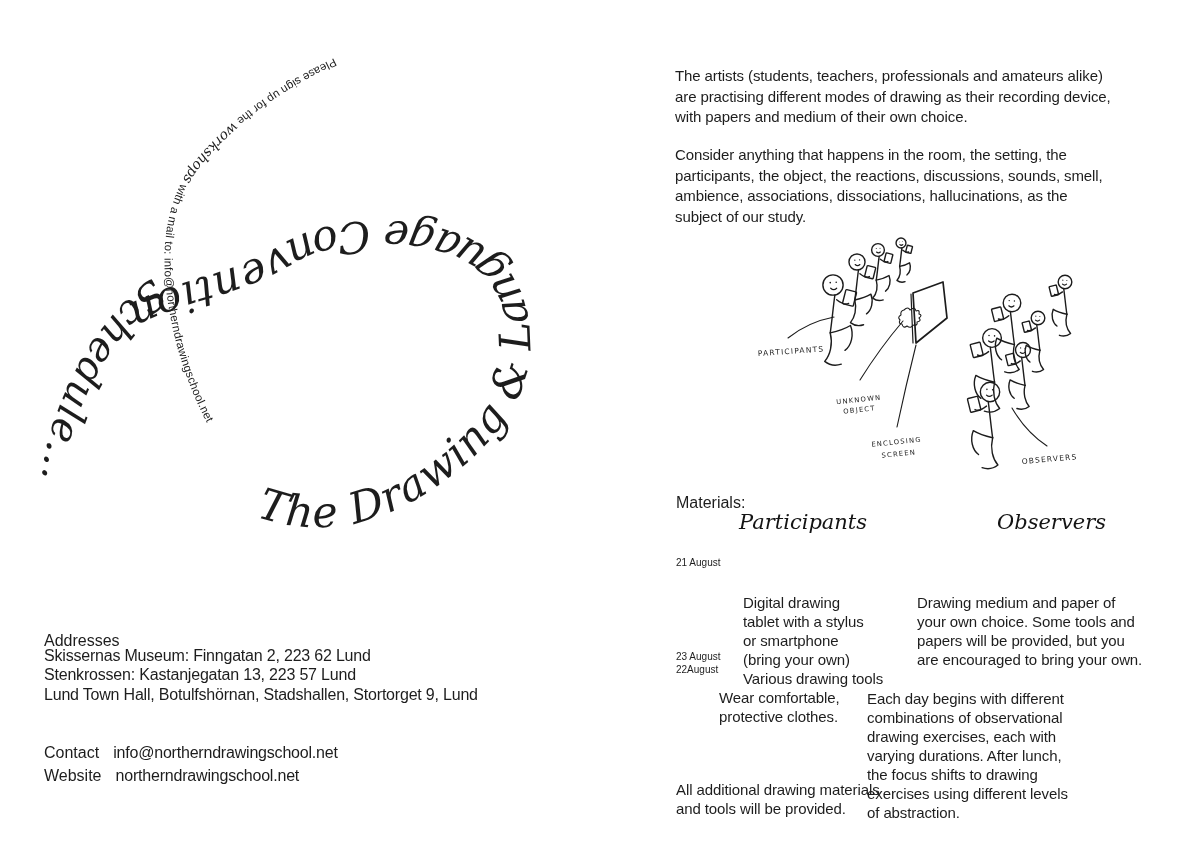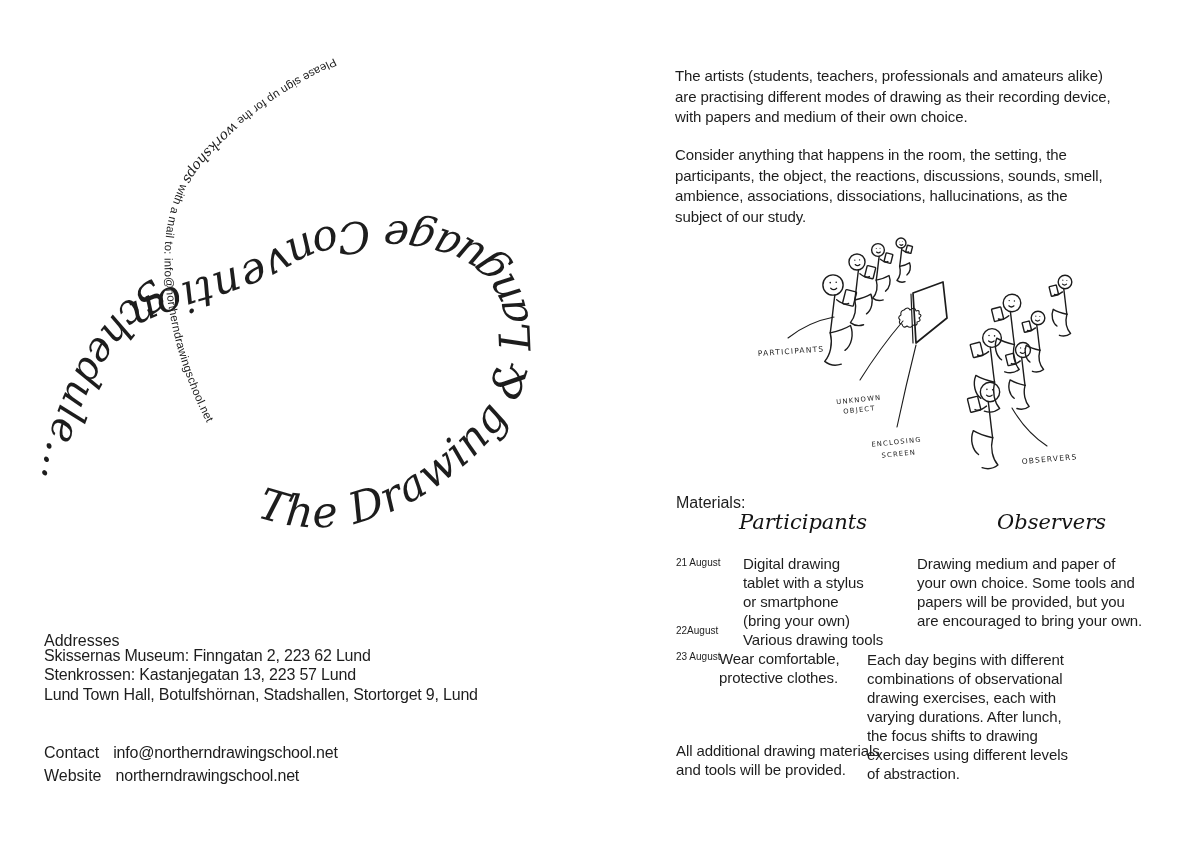--- a/index.html
+++ b/index.html
@@ -3,21 +3,21 @@
 <meta charset="utf-8">
 <style>
   html,body{margin:0;padding:0;background:#e8e8e8;}
   #canvas{
     position:relative;width:1200px;height:848px;background:#ffffff;
     font-family:"Liberation Sans",sans-serif;color:#1d1d1d;overflow:hidden;
   }
   .abs{position:absolute;}
   .pre{white-space:pre-line;}
   .body-text{font-size:15px;line-height:20.6px;letter-spacing:-0.1px;}
-  .cell{font-size:15px;line-height:19px;letter-spacing:-0.1px;}
+  .cell{font-size:15px;line-height:19px;letter-spacing:-0.1px;margin-top:39px;}
   .date{font-size:10px;color:#1d1d1d;}
   .small-label{font-size:16px;color:#1d1d1d;}
   .addr{font-size:16px;line-height:19.3px;letter-spacing:-0.2px;}
   .script{font-family:"DejaVu Serif",serif;font-style:italic;}
   .col-head{font-size:21px;color:#141414;}
   .contact-line{display:flex;align-items:baseline;gap:14px;}
   .contact-line .val{font-size:16px;letter-spacing:-0.2px;}
   svg text{fill:#1d1d1d;}
   .hand{font-family:"DejaVu Sans",sans-serif;letter-spacing:1.2px;}
   .stroke{fill:none;stroke:#1c1c1c;stroke-linecap:round;stroke-linejoin:round;}
@@ -138,21 +138,21 @@
       </g>
       <text class="hand" font-size="7.5" transform="rotate(-5 1022 464)" x="1022" y="464">OBSERVERS</text>
     </svg>
 
     <div class="abs small-label" style="left:676px;top:494px">Materials:</div>
 
     <div class="abs script col-head" style="left:739px;top:510px">Participants</div>
     <div class="abs script col-head" style="left:997px;top:510px">Observers</div>
 
     <div class="abs date" style="left:676px;top:557px">21 August</div>
-    <div class="abs date" style="left:676px;top:625px">22August</div>
+    <div class="abs date" style="left:676px;top:664px">22August</div>
     <div class="abs date" style="left:676px;top:651px">23 August</div>
 
     <div class="abs cell pre" style="left:743px;top:554px">Digital drawing
 tablet with a stylus
 or smartphone
 (bring your own)</div>
     <div class="abs cell pre" style="left:743px;top:630px">Various drawing tools</div>
     <div class="abs cell pre" style="left:719px;top:649px">Wear comfortable,
 protective clothes.</div>
 

